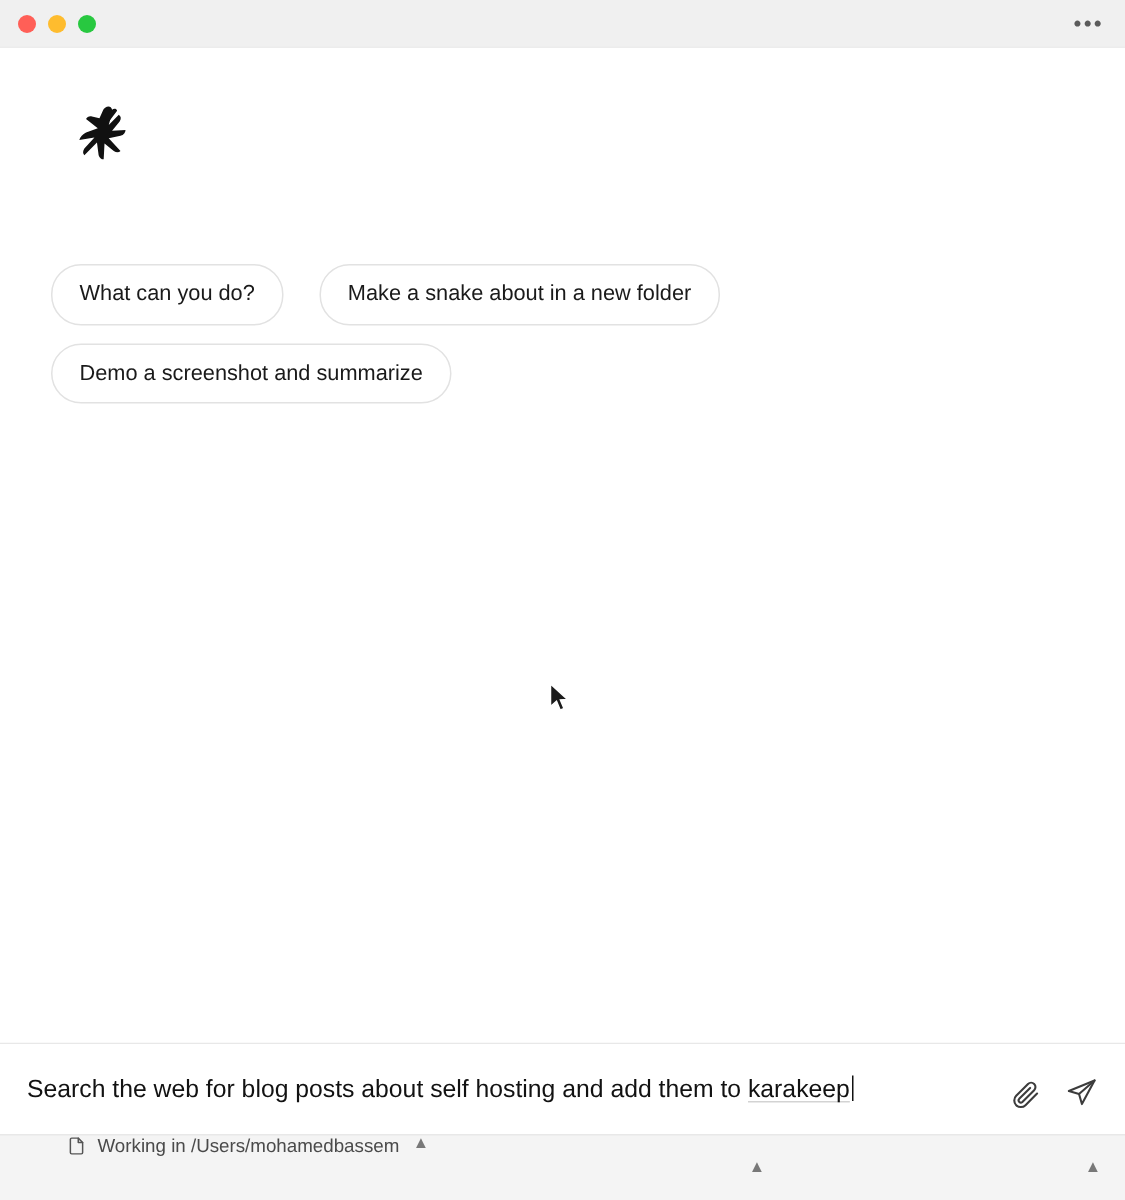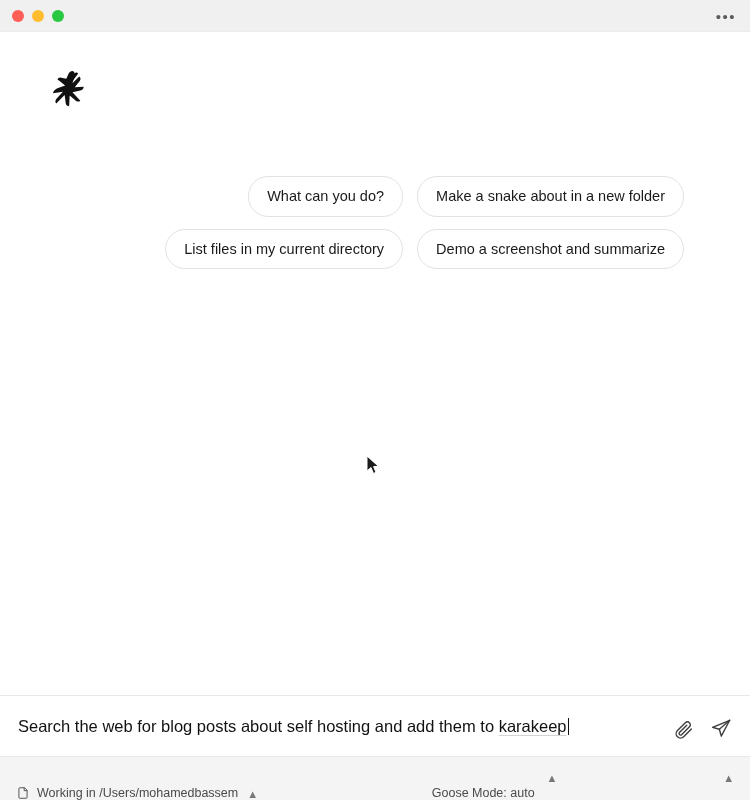--- a/index.html
+++ b/index.html
@@ -72,23 +72,22 @@
   .logo {
     width: 56px; height: 56px;
     margin-left: 6px;
     margin-bottom: 58px;
   }
   .logo svg { display:block; }
 
   .chips {
     display: flex;
     flex-wrap: wrap;
-    gap: 12px 14px;
+    gap: 12px 24px;
     max-width: 650px;
-    justify-content: flex-end;
   }
   .chip {
     border: 1px solid #e2e2e2;
     border-radius: 20px;
     background: #ffffff;
     color: #1a1a1a;
     font-size: 14.5px;
     line-height: 1;
     padding: 12px 18px;
     cursor: pointer;
@@ -155,25 +154,26 @@
     height: 44px;
     background: #f4f4f4;
     border-top: 1px solid #e8e8e8;
     display: flex;
     align-items: center;
     font-size: 12.5px;
     color: #4a4a4a;
   }
   .status-item {
     display: flex;
-    align-items: flex-end;
+    align-items: flex-start;
     gap: 7px;
     cursor: pointer;
     padding: 0 10px;
     height: 100%;
+    margin-left: 28px;
   }
   .status-item.dir { padding-left: 16px; }
   .status-sep { flex: 1 1 auto; }
   .chev {
     color: #787878;
     font-size: 11px;
     line-height: 1;
     margin-left: 2px;
   }
   .status-label { white-space: nowrap; }
@@ -199,21 +199,20 @@
     <div class="logo">
       <svg viewBox="0 0 100 100" width="56" height="56" aria-hidden="true">
         <path fill="#111111" d="M58 16c-3 0-6 2-7 5l-4 9-9-2c-3-1-6 1-7 3l14 11-14 5c-4 2-7 5-8 9l18-3-12 13c-2 3-2 6 0 8l15-15 2 15c1 3 3 5 6 5l1-19 11 9c3 2 6 2 8 0L58 54l14-3c4-1 6-4 6-7l-16 1 9-11c2-3 2-6-1-8L58 38l4-14c1-4-1-8-4-8z"></path>
         <path fill="#111111" d="M52 30l10-10c2-2 5-2 6 1l-9 12z"></path>
       </svg>
     </div>
 
     <div class="chips">
       <button class="chip">What can you do?</button>
       <button class="chip">Make a snake about in a new folder</button>
-      <button class="chip">List files in my current directory</button>
       <button class="chip">Demo a screenshot and summarize</button>
     </div>
 
     <div class="cursor">
       <svg viewBox="0 0 14 20" width="14" height="20">
         <path d="M1 1 L1 16 L5 12.5 L7.5 18.5 L10 17.3 L7.6 11.6 L12.5 11.4 Z" fill="#1b1b1b" stroke="#ffffff" stroke-width="1"></path>
       </svg>
     </div>
   </div>
 
@@ -243,23 +242,20 @@
           <path d="M14 3H6.5A1.5 1.5 0 0 0 5 4.5v15A1.5 1.5 0 0 0 6.5 21h11a1.5 1.5 0 0 0 1.5-1.5V8z"></path>
           <path d="M14 3v5h5"></path>
         </svg>
       </span>
       <span class="status-label">Working in /Users/mohamedbassem</span>
       <span class="chev">▲</span>
     </div>
 
     <div class="status-sep"></div>
 
-    <div class="status-item">
-      <span class="status-label">Goose Mode: auto</span>
-    </div>
     <span class="chev" style="padding-right:10px">▲</span>
 
     <div class="status-sep"></div>
 
     <span class="chev" style="padding-right:16px">▲</span>
   </div>
 
 </div>
 
 </body></html>

